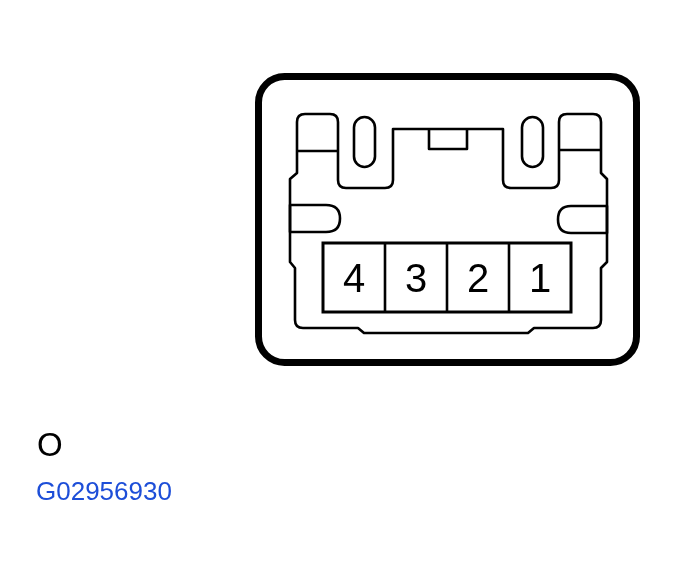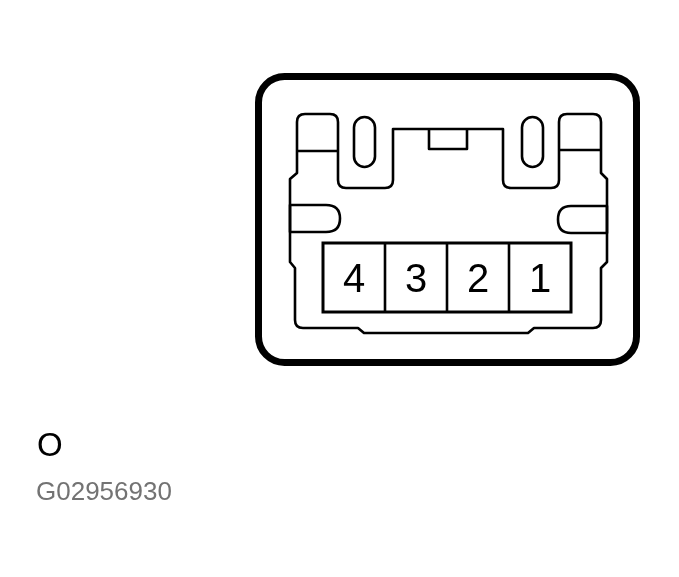--- a/index.html
+++ b/index.html
@@ -49,21 +49,21 @@
     top: 428px;
     font-size: 33px;
     color: #000000;
     line-height: 1;
   }
   .figure-id {
     position: absolute;
     left: 36px;
     top: 478px;
     font-size: 26px;
-    color: #737373;
+    color: #1d4ed8;
     line-height: 1;
   }
 </style>
 </head>
 <body>
 
 <div class="diagram-stage">
   <svg width="679" height="577" viewBox="0 0 679 577" xmlns="http://www.w3.org/2000/svg">
 
     <rect class="thick" x="258.5" y="76.5" width="378" height="286" rx="26"></rect>

